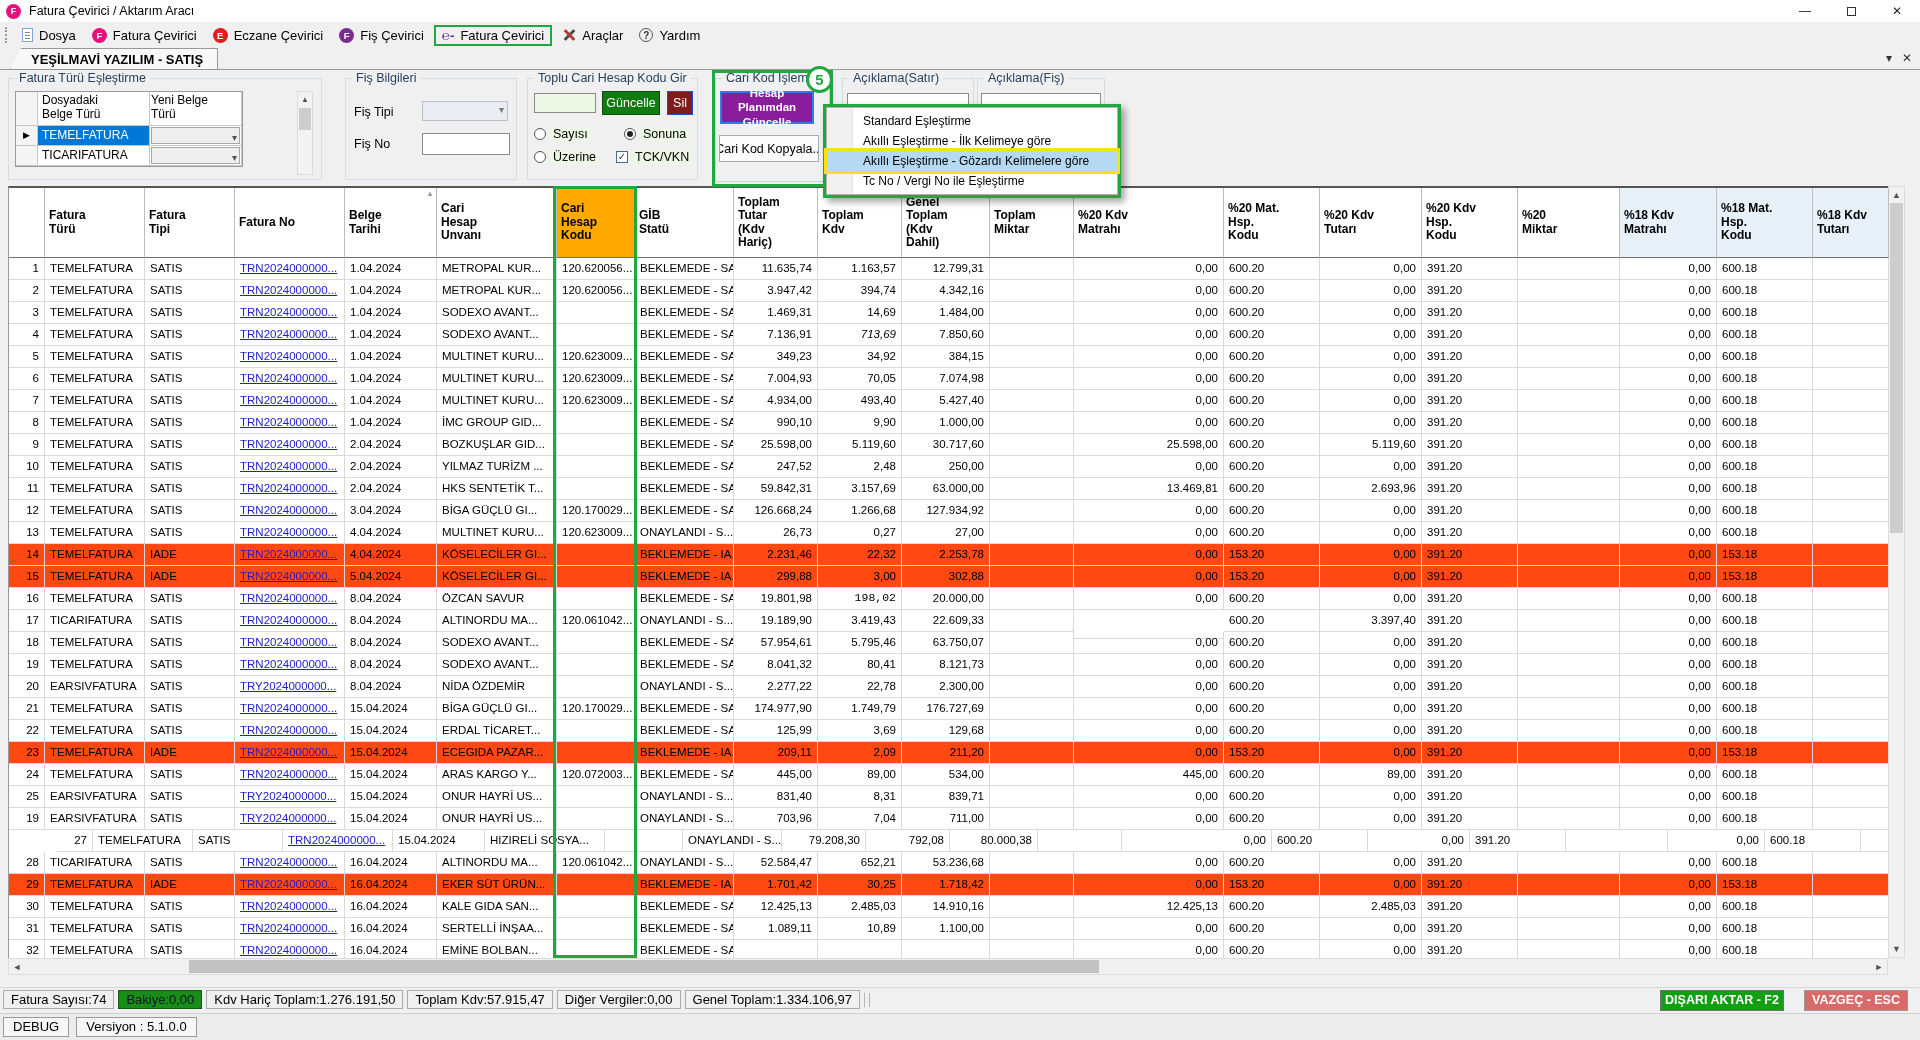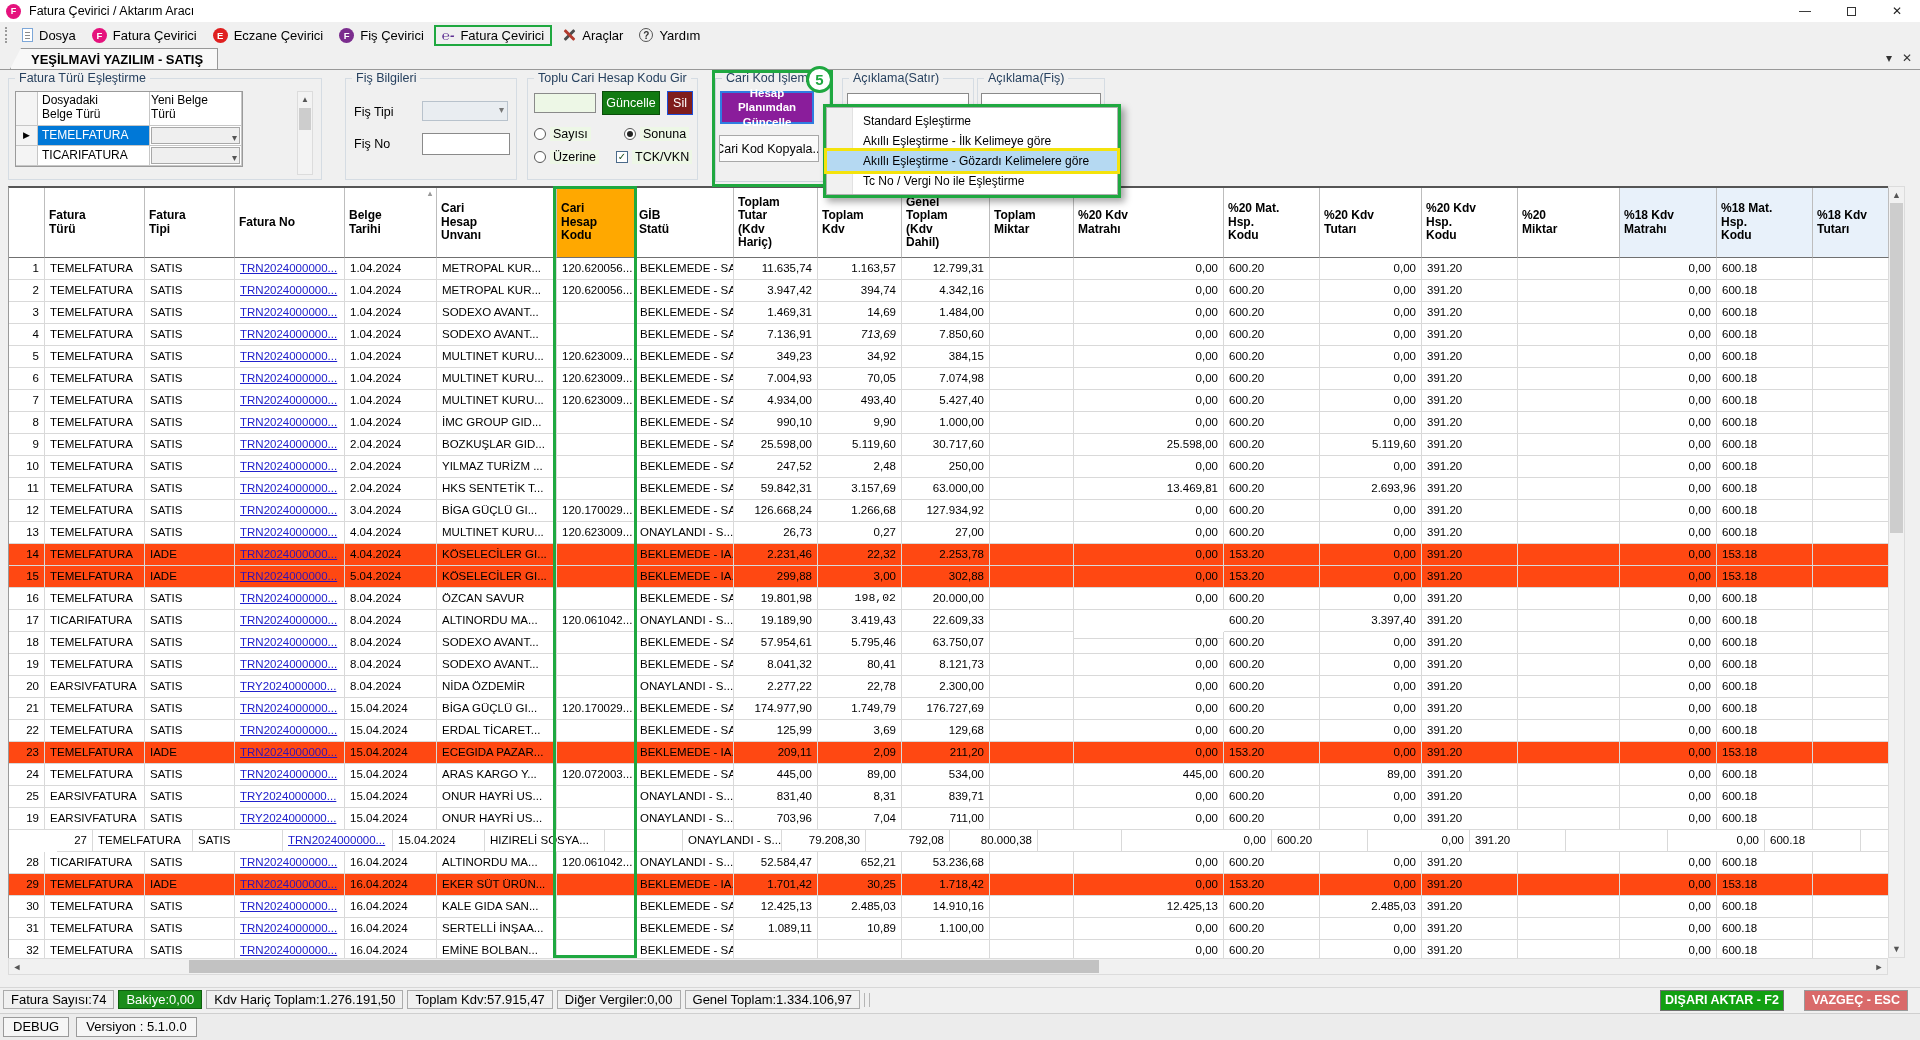--- a/index.html
+++ b/index.html
@@ -119,21 +119,21 @@
   .vs-arrow { height:16px; display:flex; align-items:center; justify-content:center; font-size:9px; color:#555; }
   .vs-arrow.bottom { position:absolute; bottom:0; left:0; right:0; }
   .vs-thumb { position:absolute; top:16px; left:1px; right:1px; height:330px; background:#cdcdcd; }
   .hscroll { position:absolute; left:8px; top:958px; width:1880px; height:17px; background:#f1f1f1; border:1px solid #dcdcdc; }
   .hs-arrow { position:absolute; top:0; width:16px; height:15px; display:flex; align-items:center; justify-content:center; font-size:9px; color:#555; }
   .hs-thumb { position:absolute; left:180px; top:1px; height:13px; width:910px; background:#c2c2c2; }
   
   .statusbar { position:absolute; left:0; top:987px; width:1920px; height:24px; background:#f0f0f0;
     border-top:1px solid #d7d7d7; display:flex; align-items:center; padding-left:3px; gap:4px; }
   .seg { border:1px solid #ababab; padding:1px 7px; font-size:13px; background:#f0f0f0; white-space:nowrap; }
-  .seg.green { background:#1a8c1a; border-color:#0e5e0e; color:#ffffff; }
+  .seg.green { background:#1a8c1a; border-color:#0e5e0e; color:#0f172a; }
   .vgrip { width:1px; height:14px; background:#b5b5b5; }
   .btn-export { position:absolute; right:136px; top:2px; width:124px; height:21px; background:#12a012;
     border:1px solid #707070; color:#fff; font-weight:bold; font-size:12.5px; text-align:center; line-height:19px; }
   .btn-cancel { position:absolute; right:12px; top:2px; width:104px; height:21px; background:#d96a6a;
     border:1px solid #9a9a9a; color:#fff; font-weight:bold; font-size:12.5px; text-align:center; line-height:19px; }
   .debugbar { position:absolute; left:0; top:1013px; width:1920px; height:27px; background:#ececec;
     border-top:1px solid #cfcfcf; display:flex; gap:7px; padding:3px 0 0 3px; }
   .dseg { border:1px solid #9a9a9a; background:#f6f6f6; padding:1px 9px; font-size:13px; height:20px; }
 </style>
 </head>

